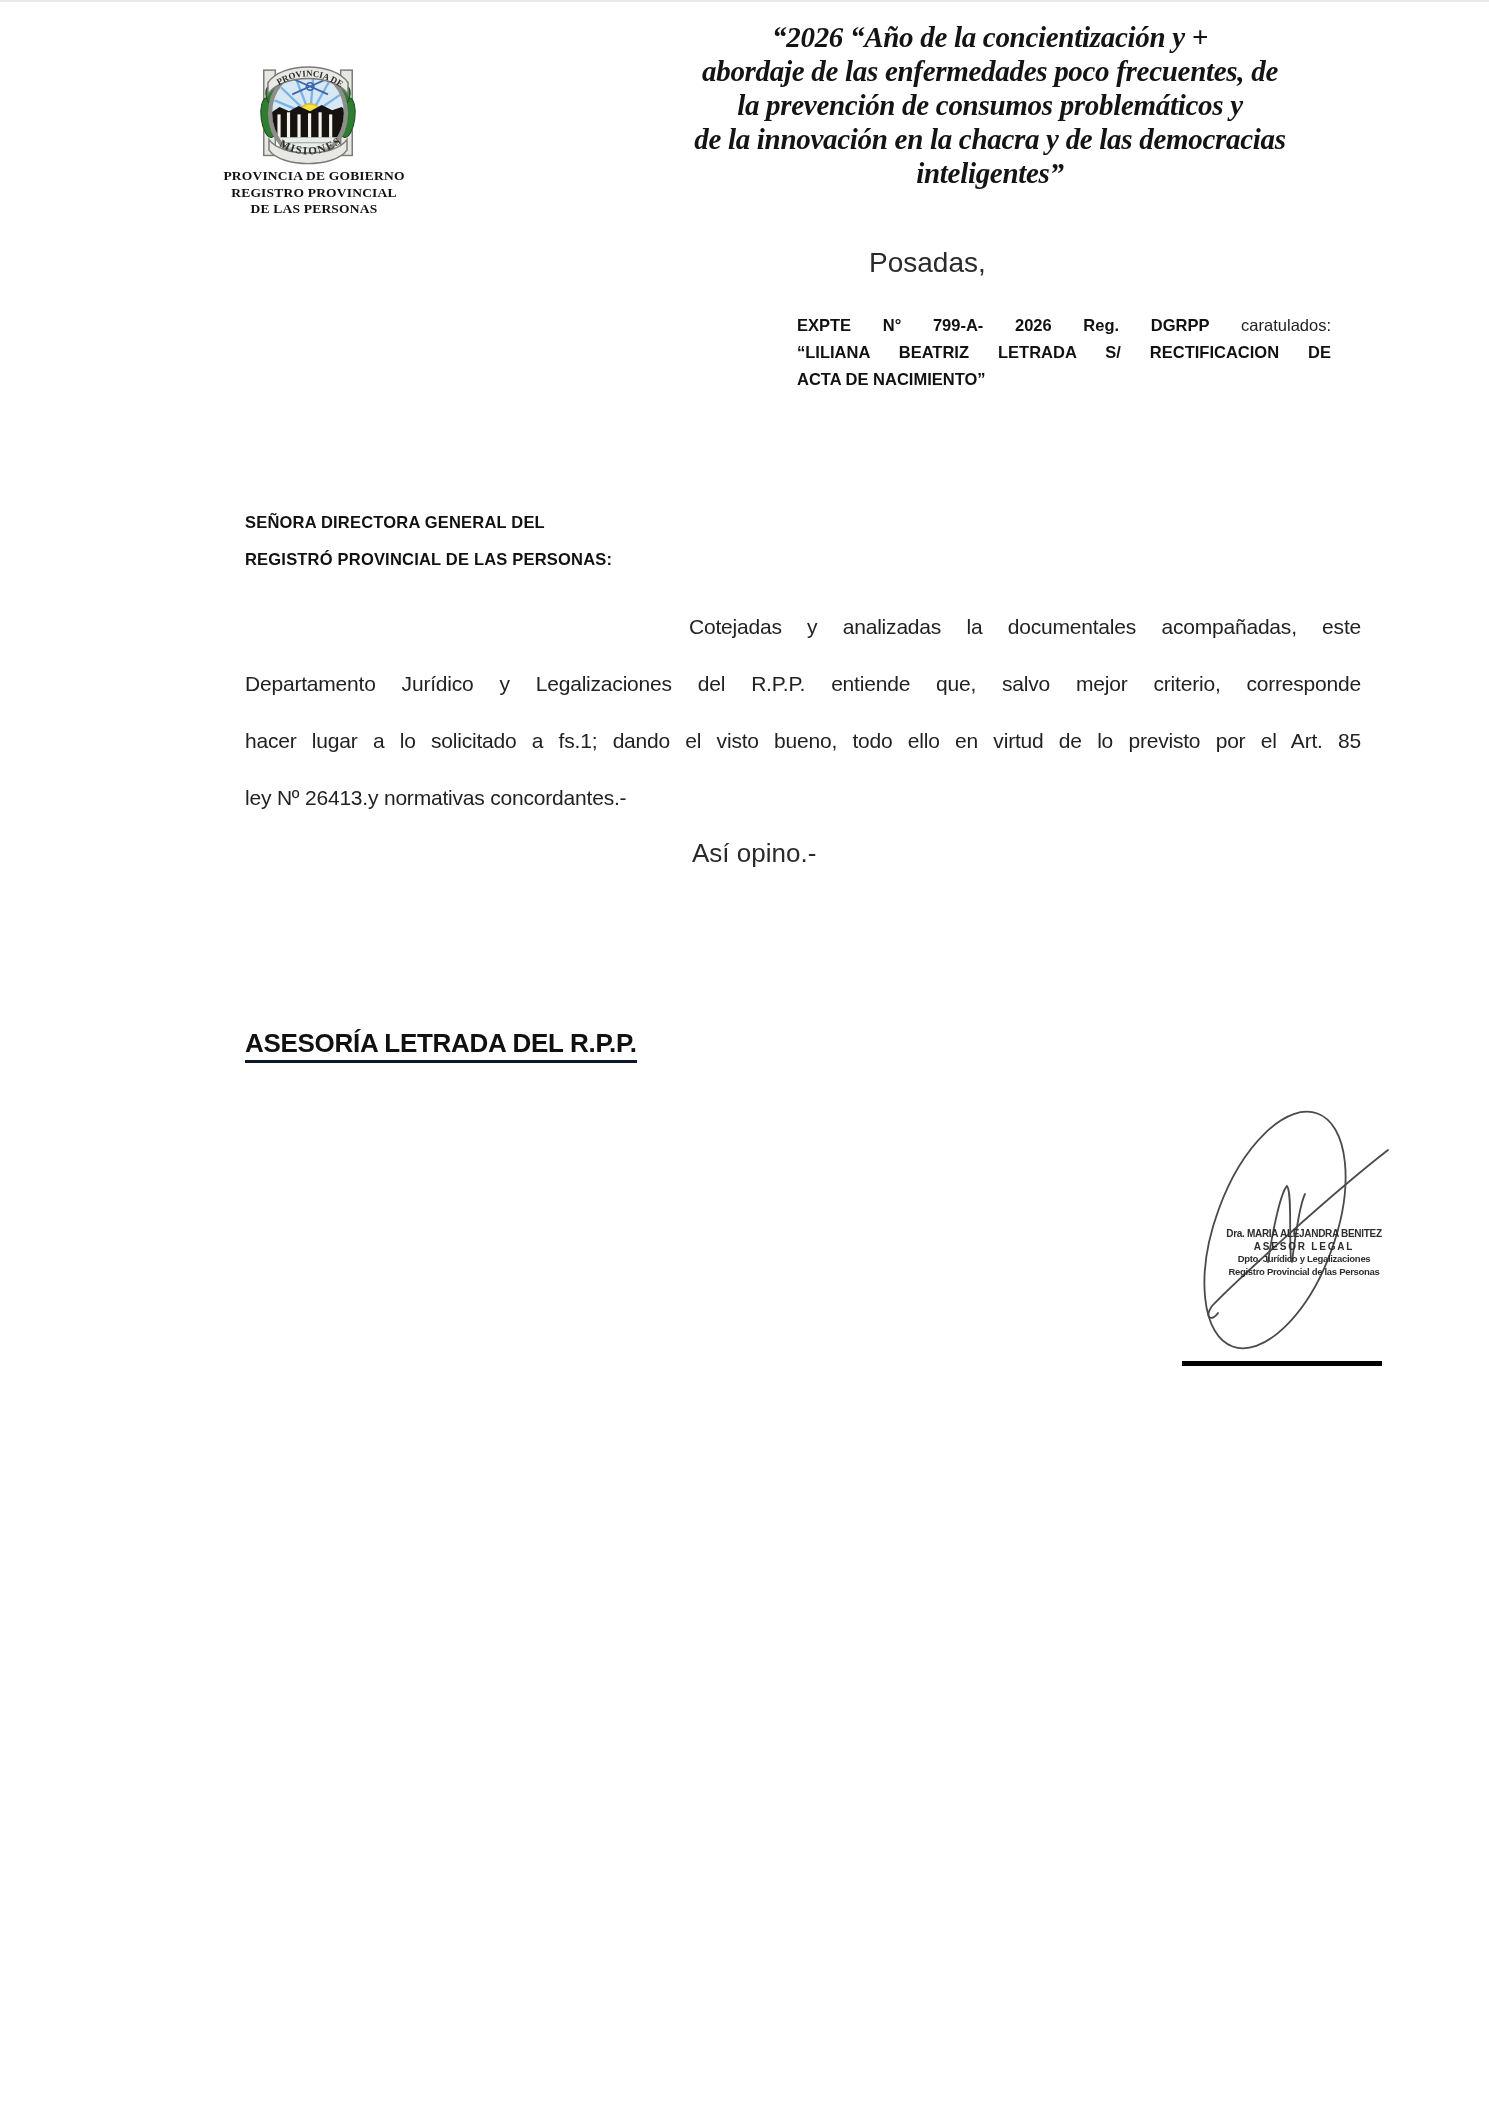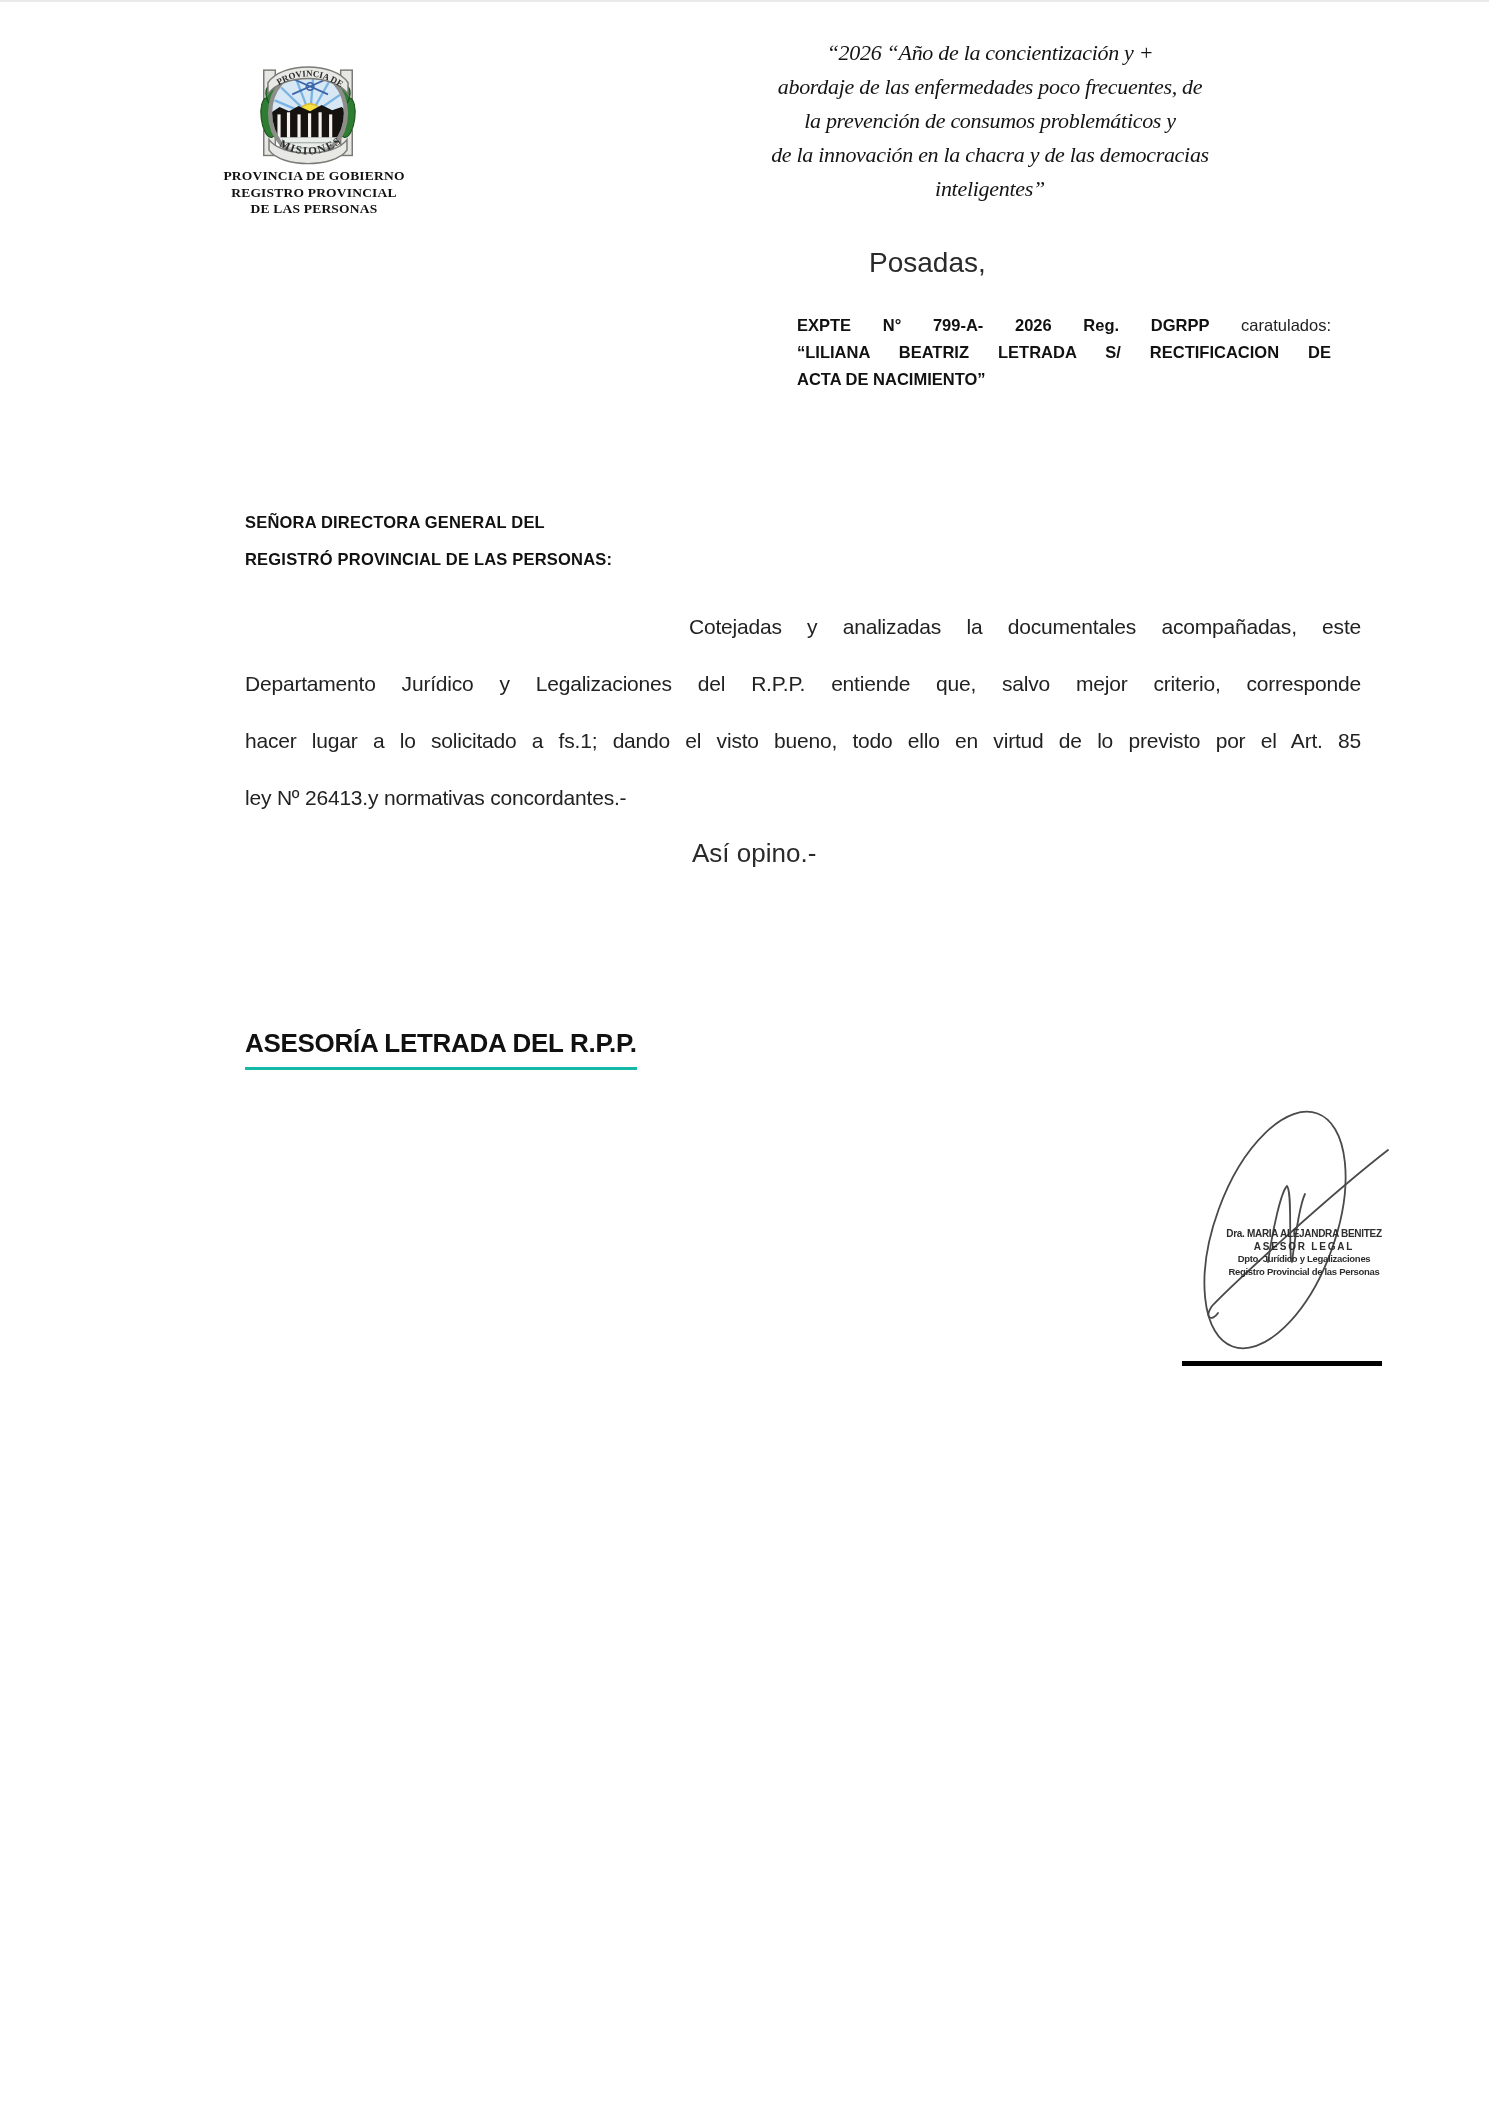--- a/index.html
+++ b/index.html
@@ -12,23 +12,23 @@
 
   
   .seal{position:absolute;left:250px;top:48px;width:116px;height:118px;}
   .ministry{
     position:absolute;left:198px;top:168px;width:232px;
     text-align:center;font-family:"Liberation Serif",serif;
     font-weight:bold;font-size:13.5px;line-height:16.5px;color:#111;
     letter-spacing:.2px;
   }
   .motto{
-    position:absolute;left:633px;top:36px;width:714px;
+    position:absolute;left:633px;top:20px;width:714px;
     text-align:center;font-family:"Liberation Serif",serif;
-    font-style:italic;font-weight:normal;font-size:22px;line-height:34px;
+    font-style:italic;font-weight:bold;font-size:29px;line-height:34px;
     color:#141414;letter-spacing:-0.3px;
   }
 
   
   .dateline{position:absolute;left:869px;top:247px;font-size:28px;color:#2a2a2a;}
   .case-ref{
     position:absolute;left:797px;top:312px;width:534px;
     font-size:16.5px;line-height:27px;font-weight:bold;color:#111;
   }
   .jfull{text-align:justify;text-align-last:justify;}
@@ -48,21 +48,21 @@
   }
   .body-text .indent{padding-left:444px;}
   .body-text .plain{text-align:left;}
 
   .closing{position:absolute;left:692px;top:838px;font-size:26px;color:#2a2a2a;}
 
   .office-heading{
     position:absolute;left:245px;top:1028px;
     font-weight:bold;font-size:26px;color:#111;letter-spacing:-0.3px;
   }
-  .office-heading span{display:inline-block;border-bottom:3px solid #14b8a6;padding-bottom:8px;text-align:right;}
+  .office-heading span{display:inline-block;border-bottom:3px solid #0f172a;padding-bottom:1px;text-align:right;}
 
   
   .sig-zone{position:absolute;left:1140px;top:1070px;width:300px;height:310px;}
   .sig-zone svg{position:absolute;left:0;top:0;}
   .stamp{
     position:absolute;left:1223px;top:1228px;width:172px;
     text-align:center;font-weight:bold;color:#2d2d2d;
     letter-spacing:-0.3px;line-height:12.5px;
   }
   .stamp .s1{font-size:10px;}

